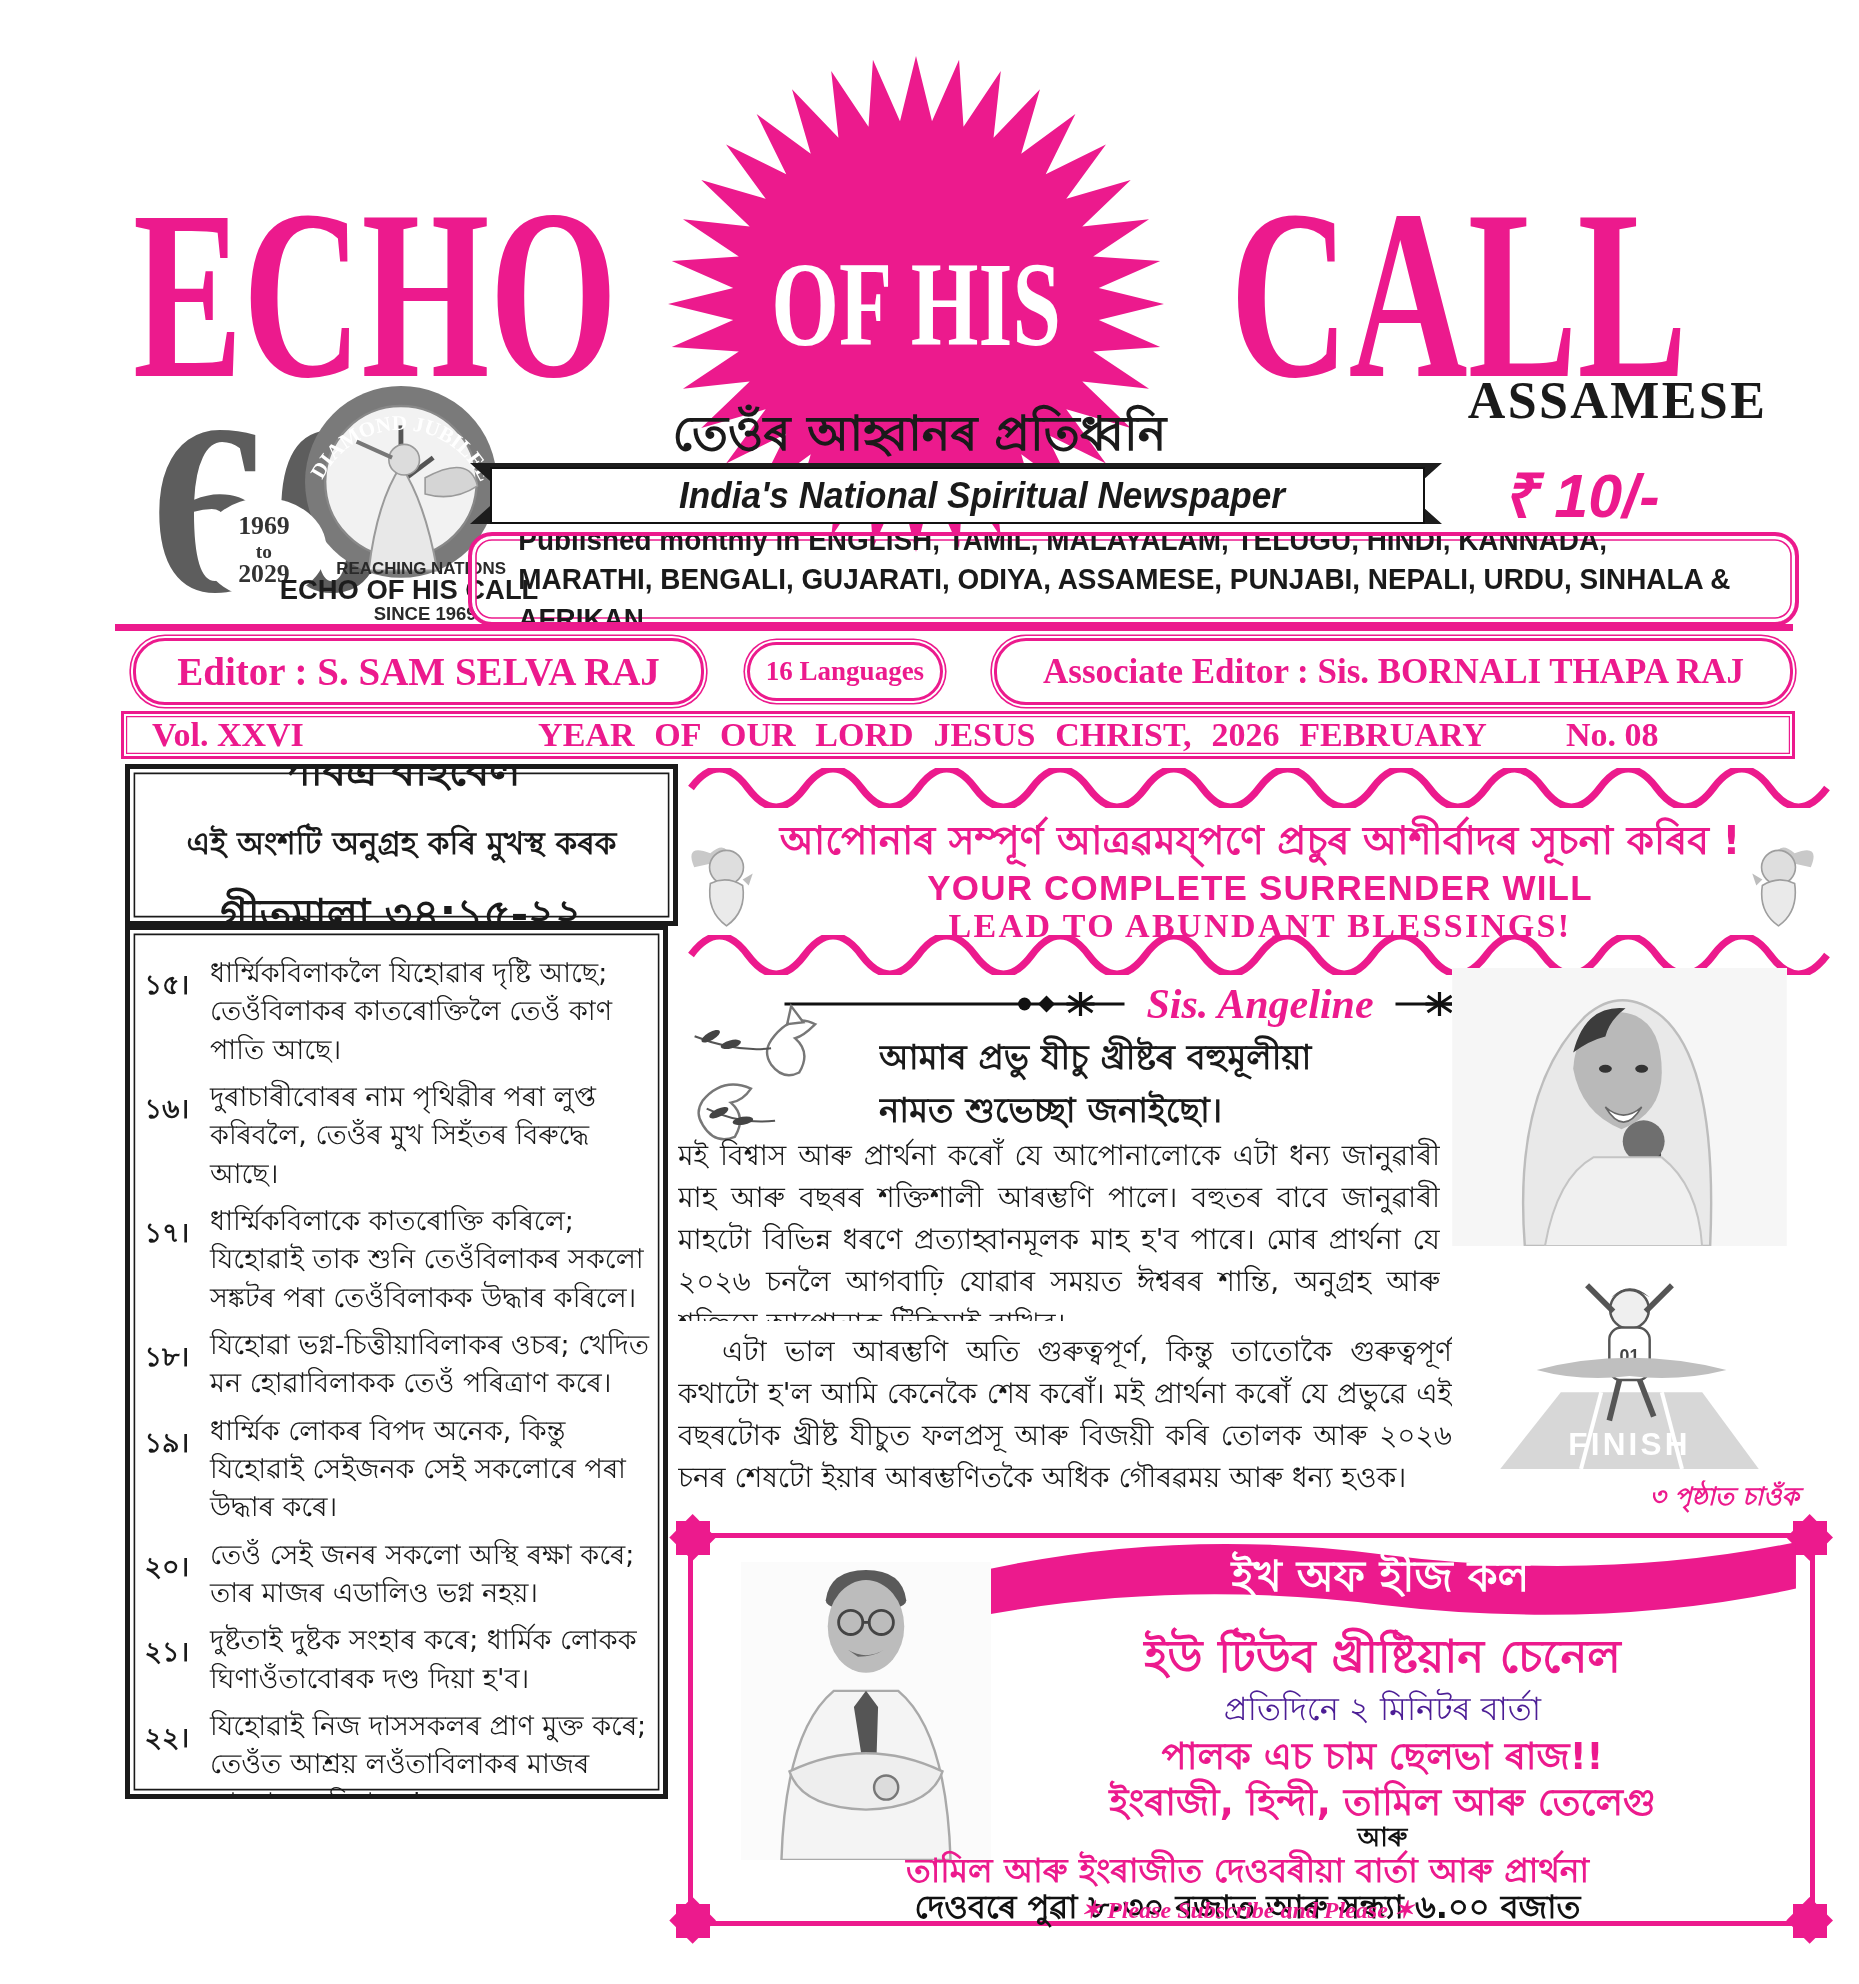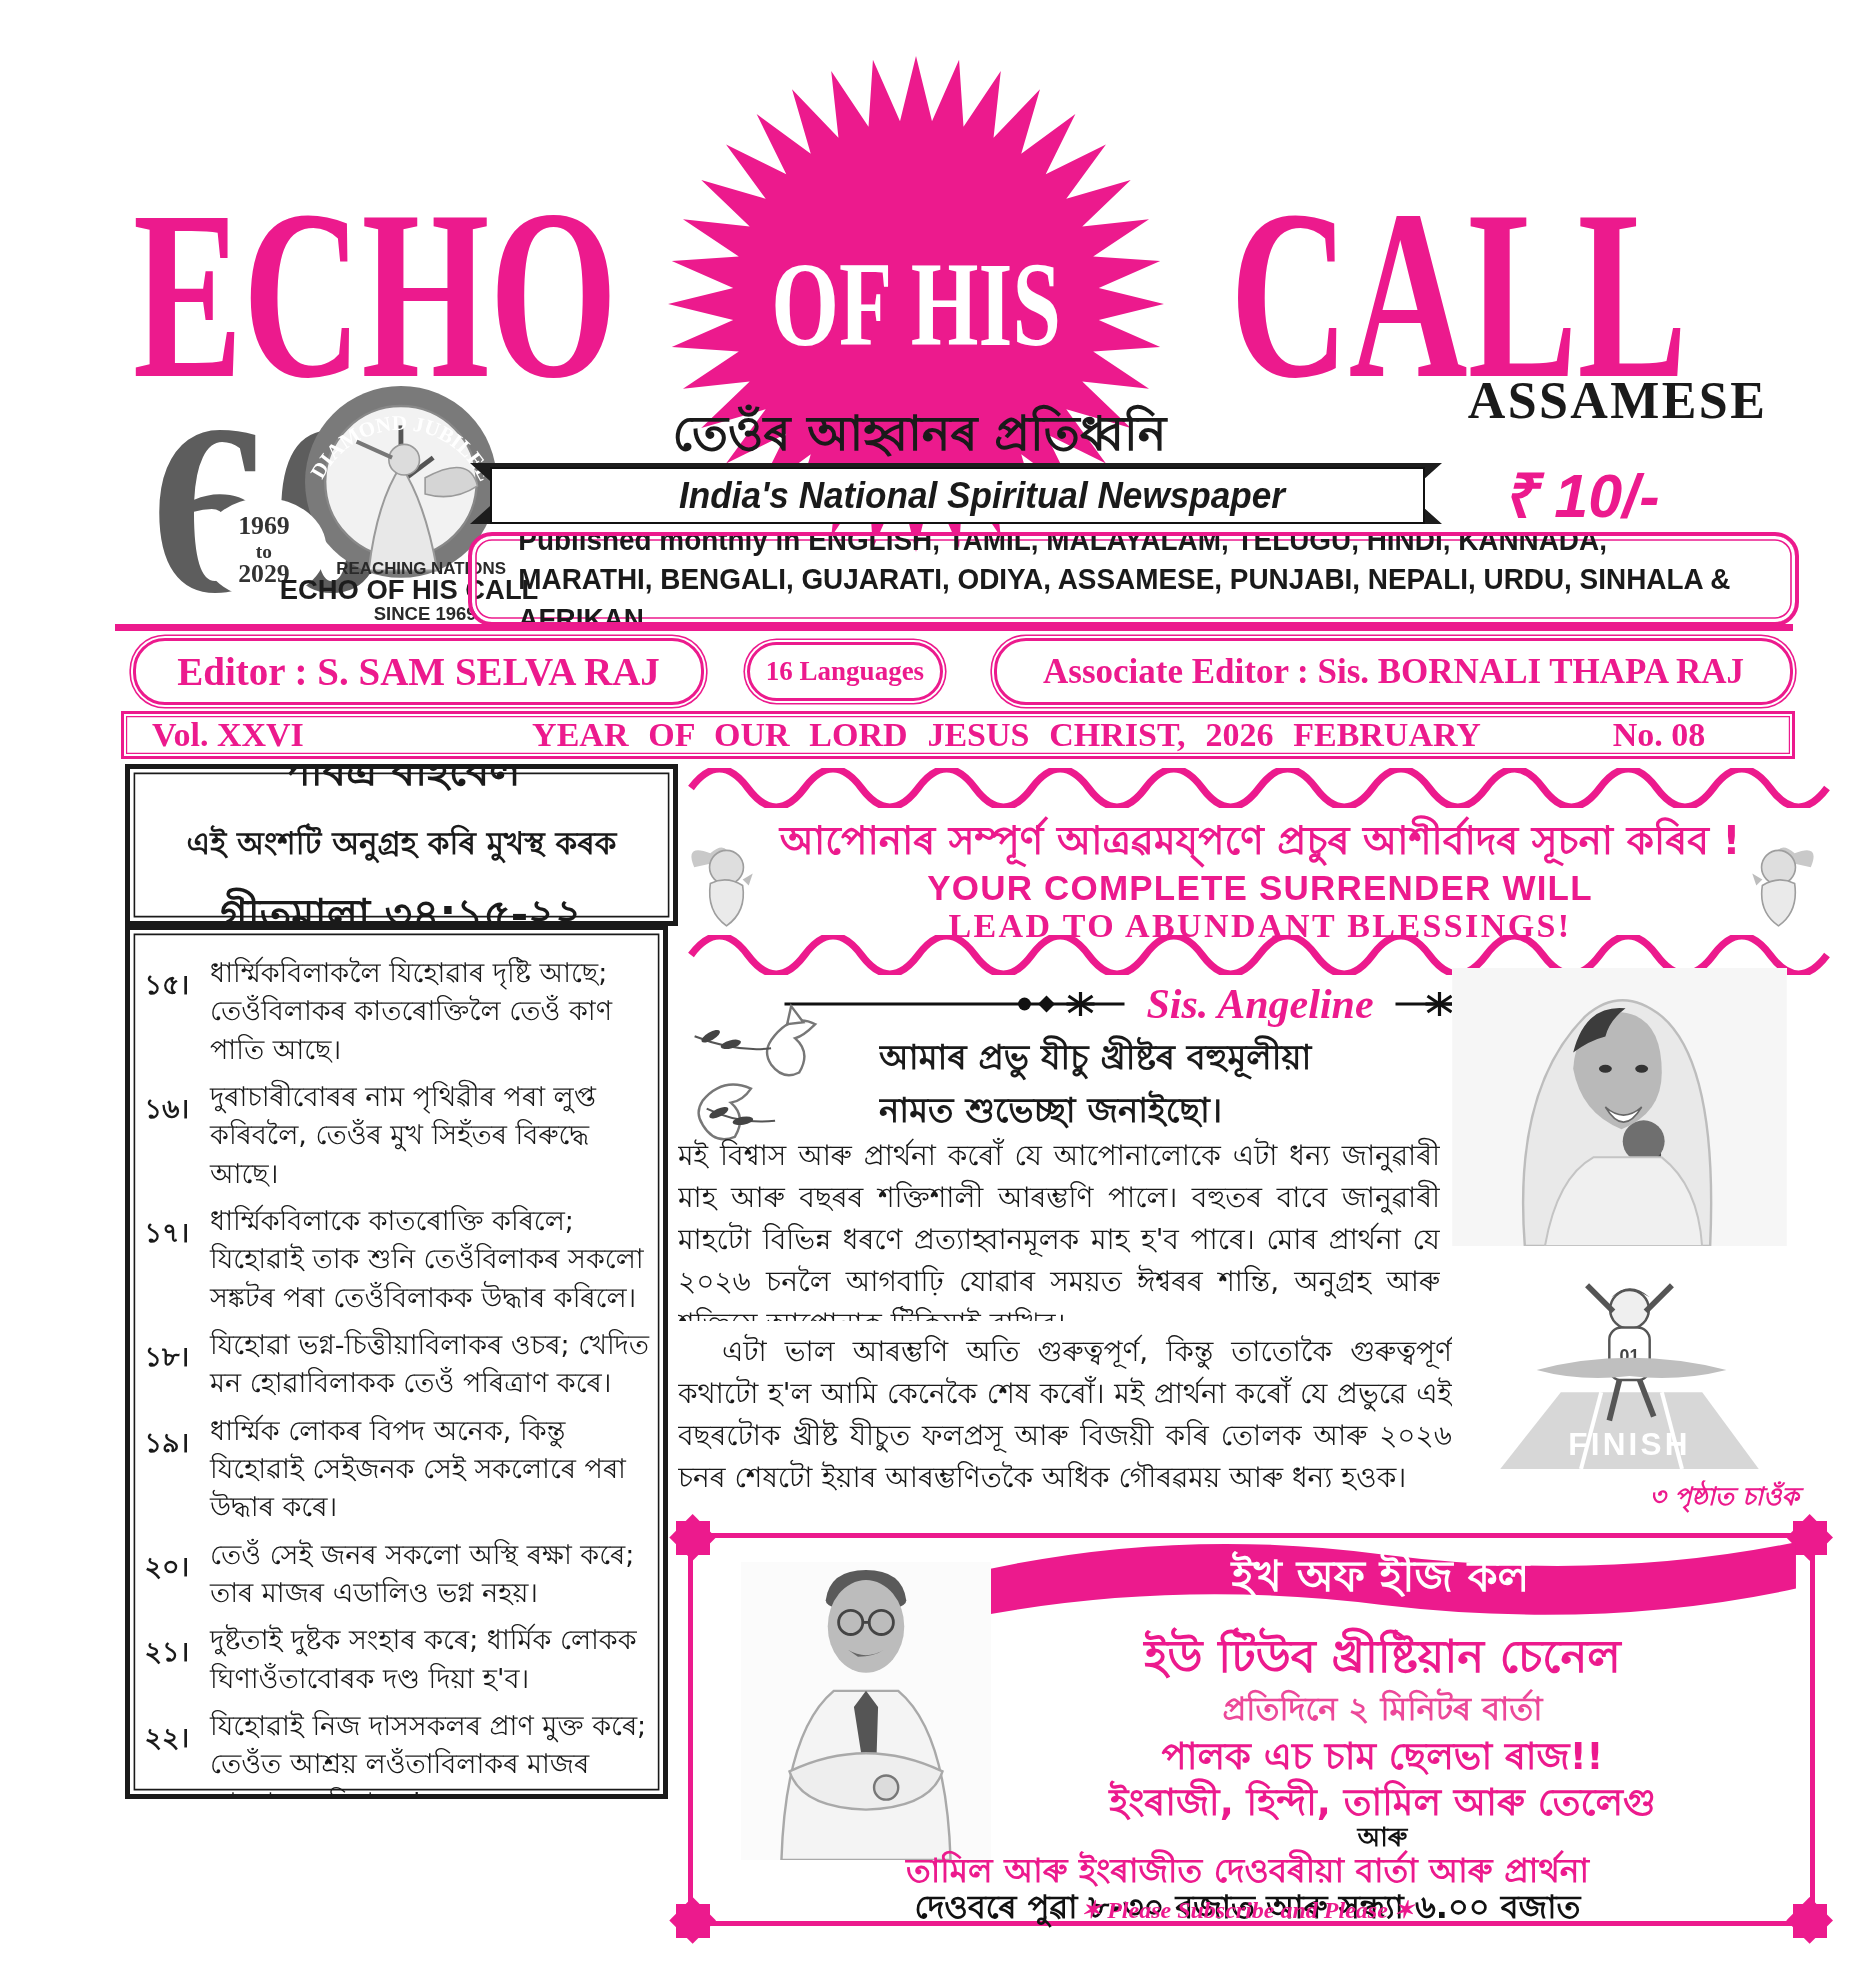--- a/index.html
+++ b/index.html
@@ -53,21 +53,21 @@
   .pill-editor{left:133px;top:638px;width:565px;height:61px;font-size:39px;}
   .pill-lang{left:747px;top:642px;width:190px;height:53px;font-size:27px;}
   .pill-assoc{left:994px;top:638px;width:793px;height:61px;font-size:35px;}
 
   .issue-bar{left:121px;top:711px;width:1668px;height:42px;border:3.6px solid var(--pink);
     box-shadow:inset 0 0 0 2px #fff,inset 0 0 0 3.2px var(--pink);
     display:flex;align-items:center;color:var(--pink);
     font-family:"Liberation Serif",serif;font-weight:700;font-size:34px;}
   .issue-bar .vol{padding-left:28px;width:307px;}
   .issue-bar .mid{flex:1;text-align:center;word-spacing:11.3px;}
-  .issue-bar .no{padding-right:28px;width:210px;text-align:center;}
+  .issue-bar .no{padding-right:16px;width:210px;text-align:left;}
 
   
   .black-frame{border:5.2px solid #1a1a1a;background:#fff;
     box-shadow:inset 0 0 0 3.6px #fff,inset 0 0 0 5.2px #1a1a1a;overflow:hidden;}
   .bible-head{left:125px;top:764px;width:543px;height:152px;display:flex;flex-direction:column;
     align-items:center;justify-content:center;gap:10.5px;text-align:center;
     font-family:"DejaVu Sans",sans-serif;}
   .bible-head .t1{font-size:42px;font-weight:700;}
   .bible-head .t2{font-size:31px;font-weight:700;}
   .bible-head .t3{font-size:42px;font-weight:700;}
@@ -102,21 +102,21 @@
 
   
   .ad-box{left:688px;top:1533px;width:1117px;height:383px;border:5.6px solid var(--pink);
     background:#fff;}
   .star8{position:absolute;width:52px;height:52px;}
   .star8::before,.star8::after{content:"";position:absolute;inset:18%;background:var(--pink);}
   .star8::after{transform:rotate(45deg);}
   .ad-line{position:absolute;text-align:center;font-family:"DejaVu Sans",sans-serif;
     white-space:nowrap;overflow:hidden;}
   .ad-l1{left:282px;top:84px;width:815px;color:var(--pink);font-weight:700;font-size:45px;}
-  .ad-l2{left:282px;top:146px;width:815px;color:#ec4899;font-weight:700;font-size:32px;}
+  .ad-l2{left:282px;top:146px;width:815px;color:#4c1d95;font-weight:400;font-size:32px;}
   .ad-l3{left:282px;top:189px;width:815px;color:var(--pink);font-weight:700;font-size:37px;}
   .ad-l4{left:282px;top:235px;width:815px;color:var(--pink);font-weight:700;font-size:37px;}
   .ad-l5{left:282px;top:279px;width:815px;color:#111;font-weight:700;font-size:26px;}
   .ad-l6{left:12px;top:307px;width:1085px;color:var(--pink);font-weight:700;font-size:33px;}
   .ad-l7{left:12px;top:344px;width:1085px;color:#111;font-weight:700;font-size:32px;}
   .ad-l8{left:12px;top:355px;width:1085px;color:var(--pink);
     font-family:"Liberation Serif",serif;font-style:italic;font-weight:700;font-size:24px;top:358px;}
 </style>
 </head>
 <body>

